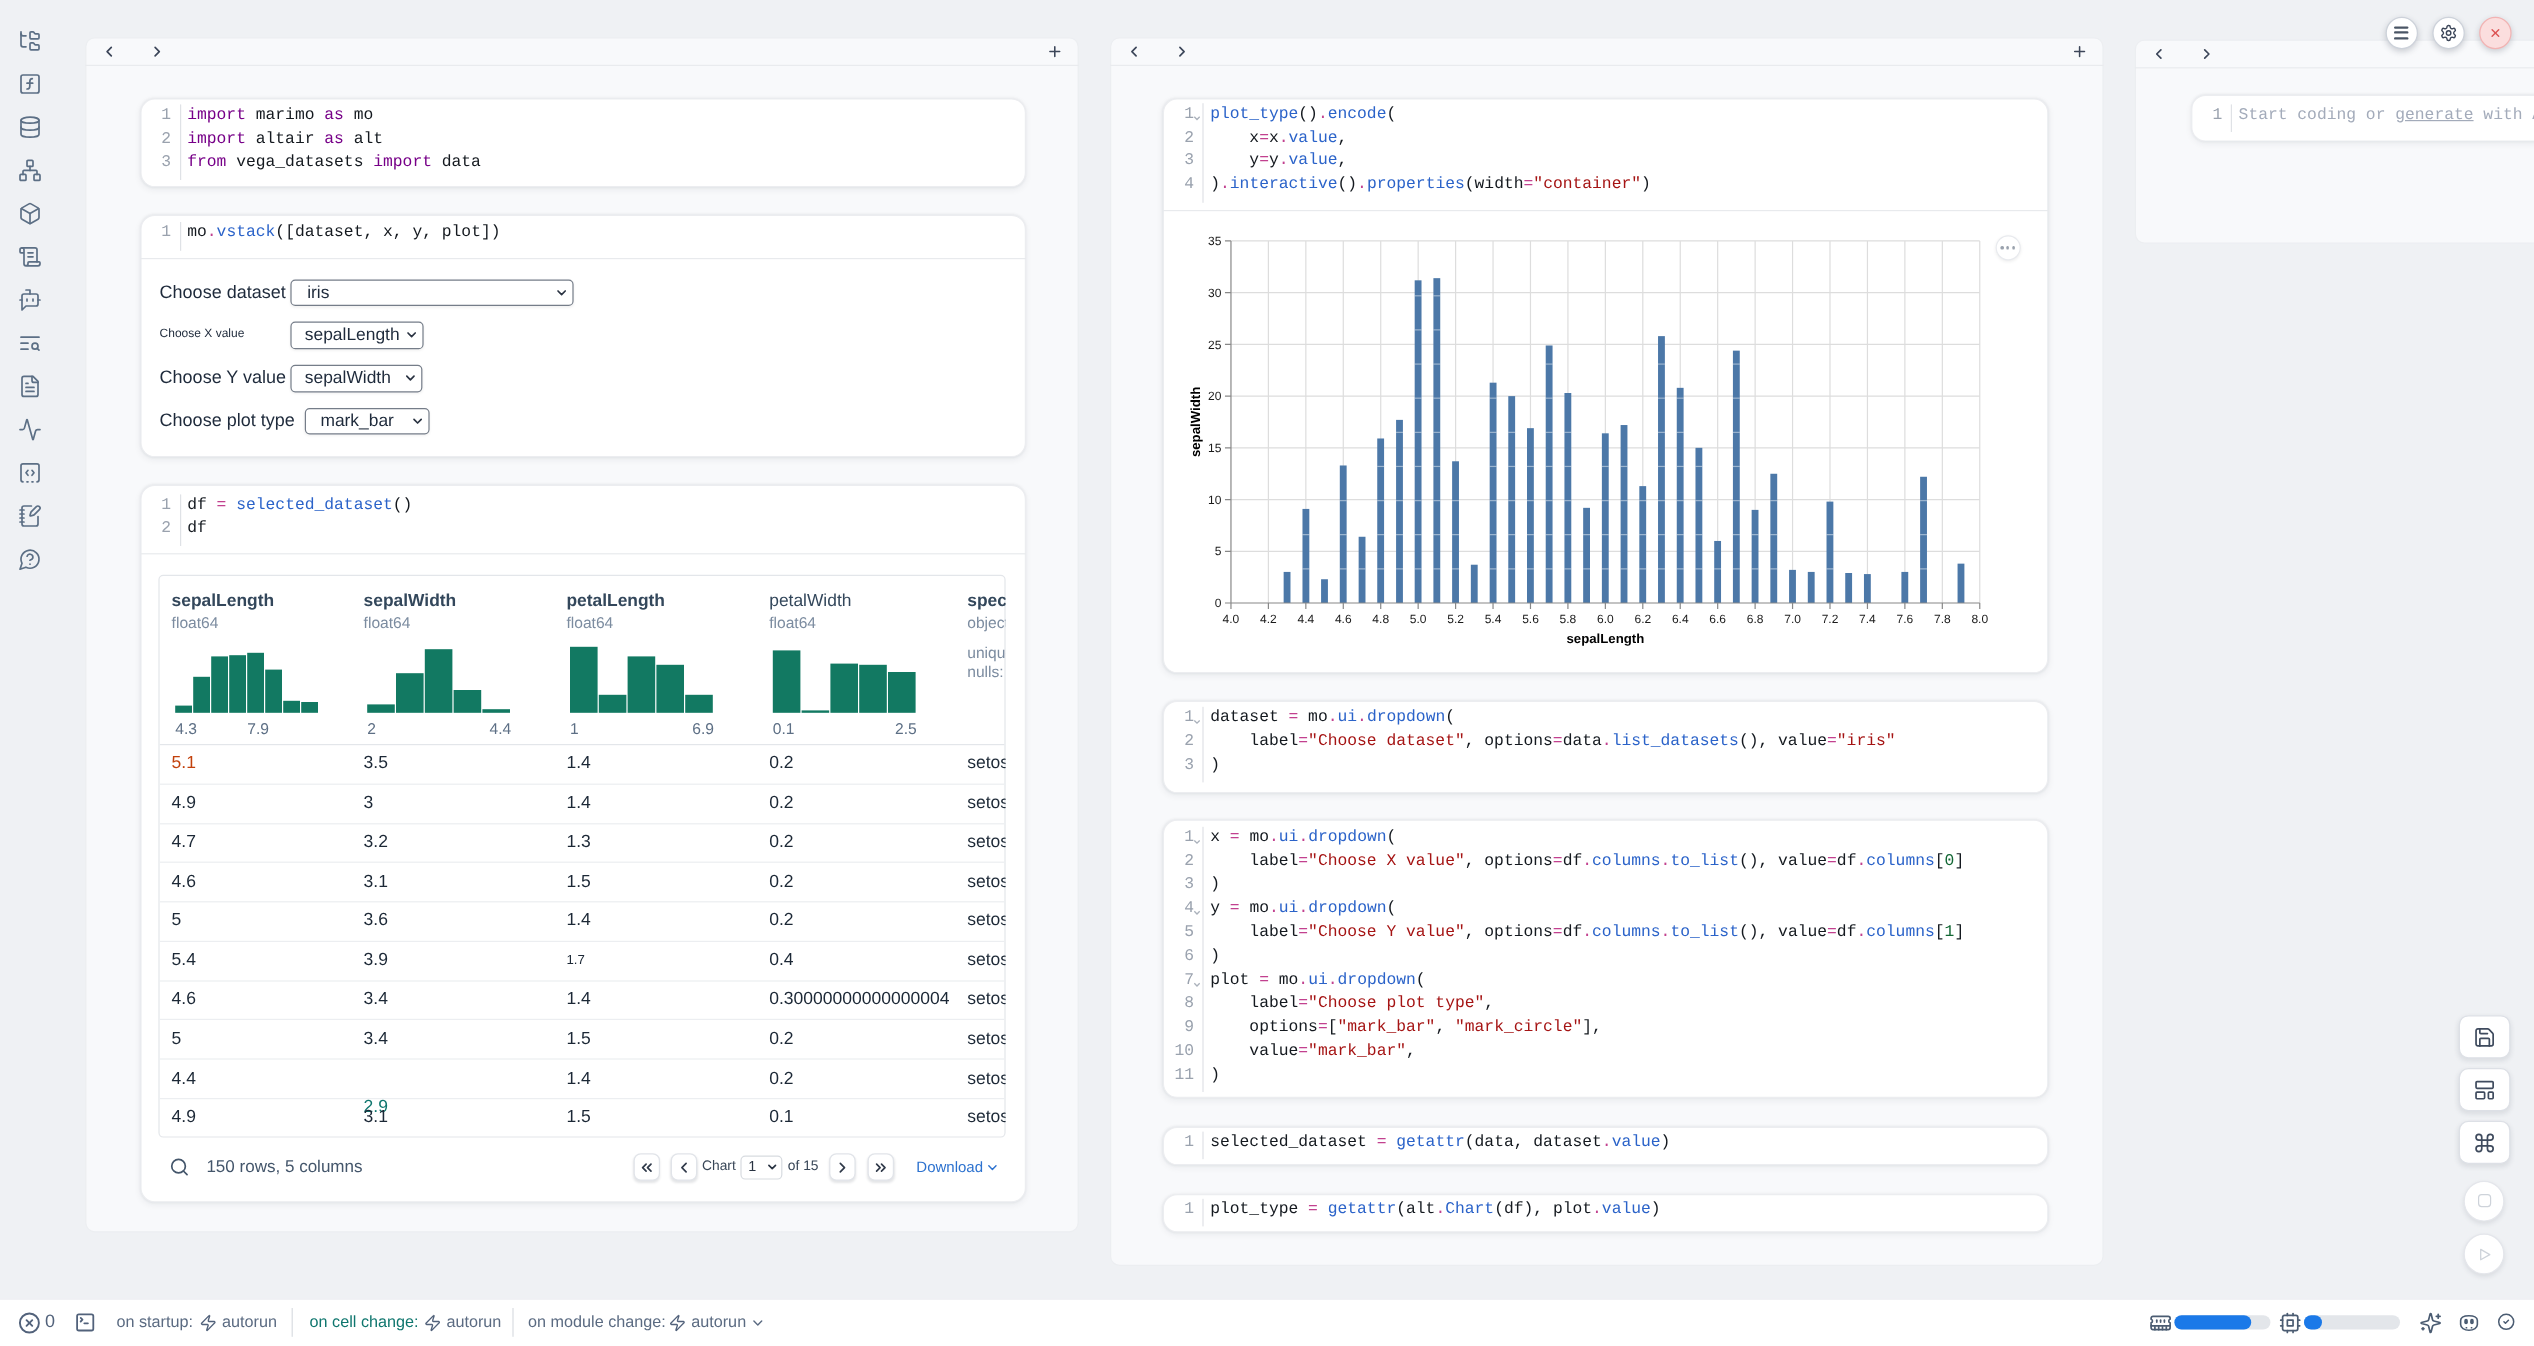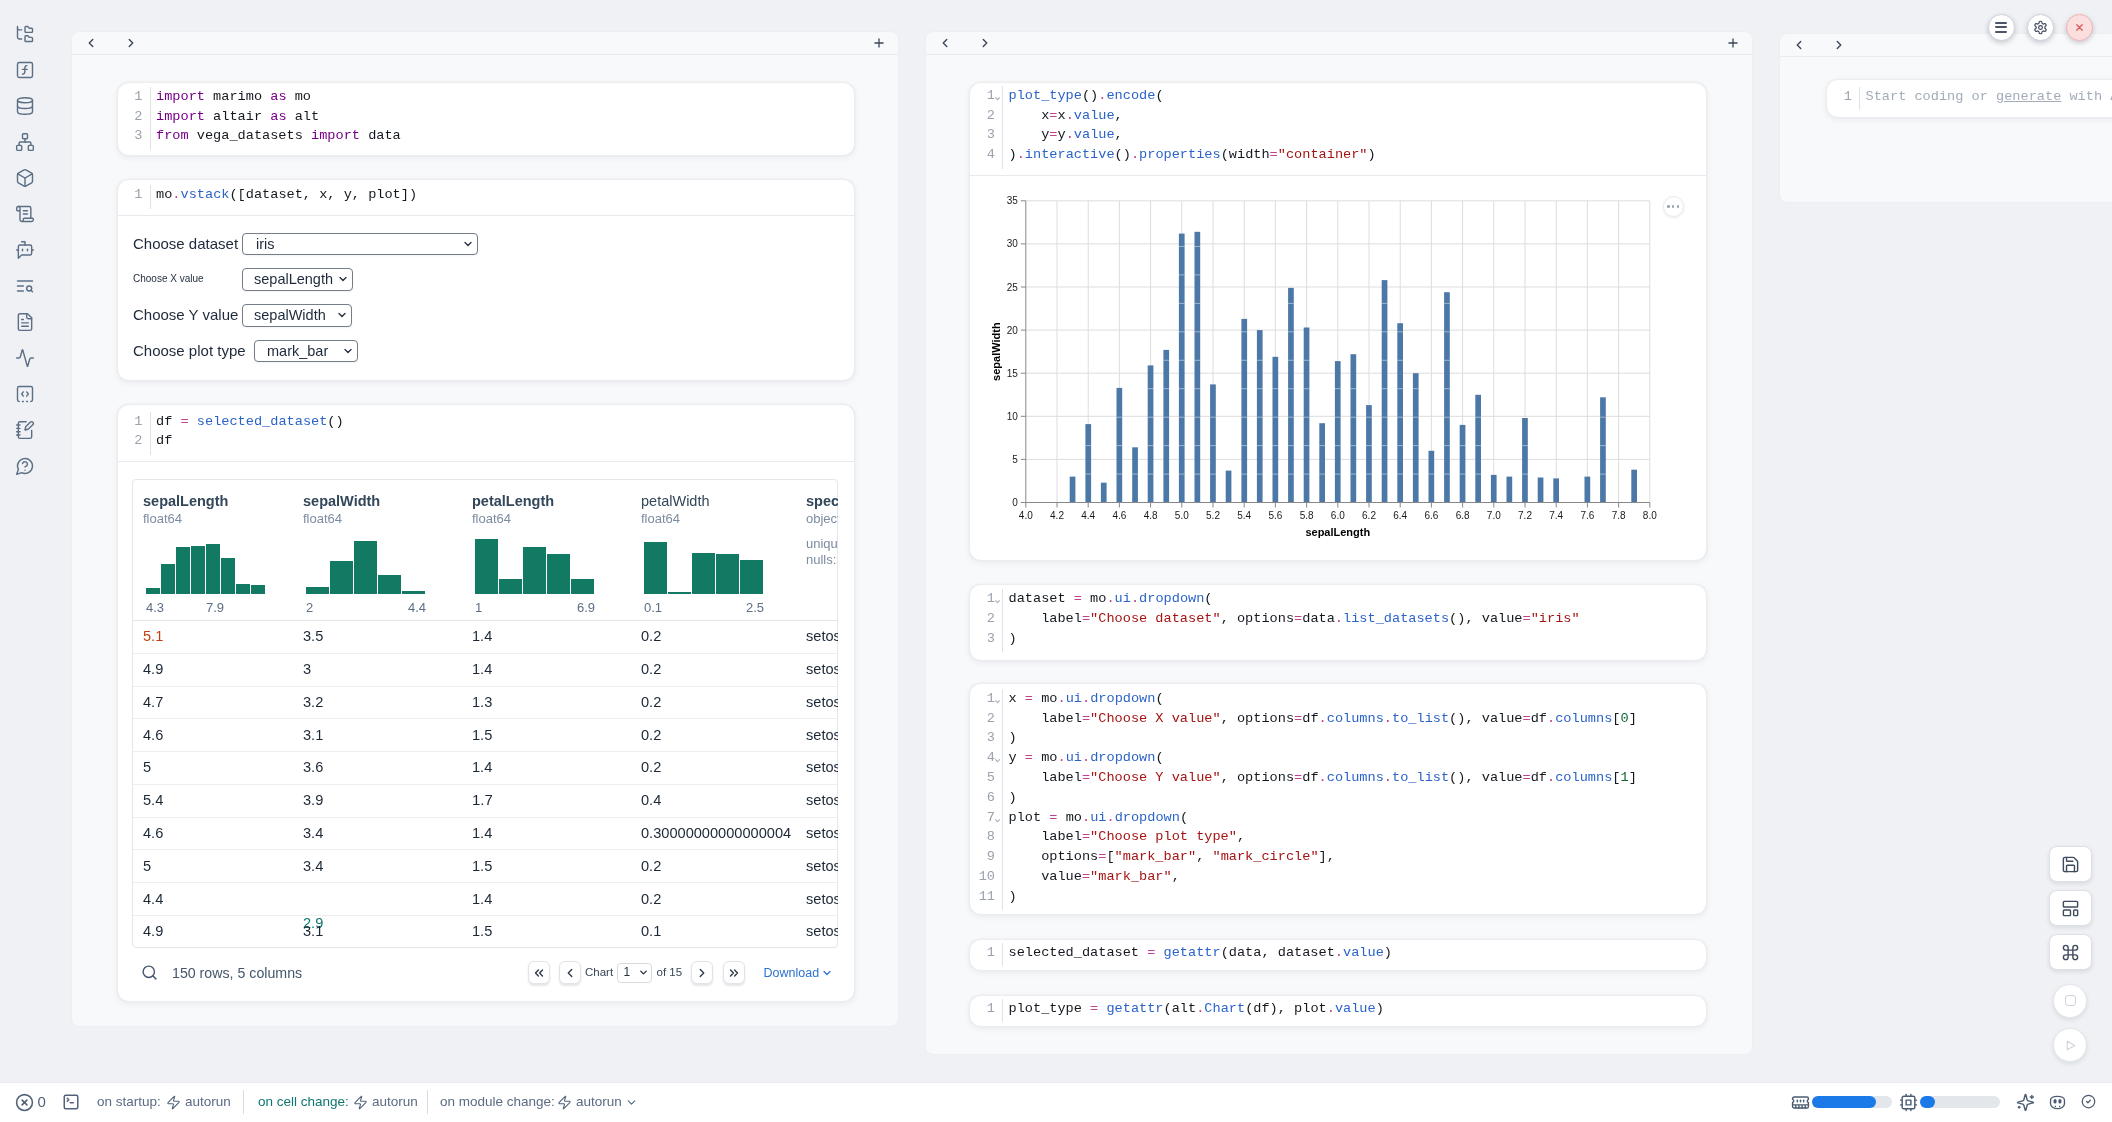--- a/index.html
+++ b/index.html
@@ -153,21 +153,21 @@
     <div style="position:absolute;left:339px;top:245.11px;height:20px;line-height:20px;font-size:14.6px;color:#1c2836">1.5</div>
     <div style="position:absolute;left:508px;top:245.11px;height:20px;line-height:20px;font-size:14.6px;color:#1c2836">0.2</div>
     <div style="position:absolute;left:673px;top:245.11px;height:20px;line-height:20px;font-size:14.6px;color:#1c2836">setosa</div>
     <div style="position:absolute;left:10px;top:277.88px;height:20px;line-height:20px;font-size:14.6px;color:#1c2836">5</div>
     <div style="position:absolute;left:170px;top:277.88px;height:20px;line-height:20px;font-size:14.6px;color:#1c2836">3.6</div>
     <div style="position:absolute;left:339px;top:277.88px;height:20px;line-height:20px;font-size:14.6px;color:#1c2836">1.4</div>
     <div style="position:absolute;left:508px;top:277.88px;height:20px;line-height:20px;font-size:14.6px;color:#1c2836">0.2</div>
     <div style="position:absolute;left:673px;top:277.88px;height:20px;line-height:20px;font-size:14.6px;color:#1c2836">setosa</div>
     <div style="position:absolute;left:10px;top:310.65px;height:20px;line-height:20px;font-size:14.6px;color:#1c2836">5.4</div>
     <div style="position:absolute;left:170px;top:310.65px;height:20px;line-height:20px;font-size:14.6px;color:#1c2836">3.9</div>
-    <div style="position:absolute;left:339px;top:310.65px;height:20px;line-height:20px;font-size:15px;color:#1c2836">1.7</div>
+    <div style="position:absolute;left:339px;top:310.65px;height:20px;line-height:20px;font-size:11px;color:#1c2836">1.7</div>
     <div style="position:absolute;left:508px;top:310.65px;height:20px;line-height:20px;font-size:14.6px;color:#1c2836">0.4</div>
     <div style="position:absolute;left:673px;top:310.65px;height:20px;line-height:20px;font-size:14.6px;color:#1c2836">setosa</div>
     <div style="position:absolute;left:10px;top:343.41999999999996px;height:20px;line-height:20px;font-size:14.6px;color:#1c2836">4.6</div>
     <div style="position:absolute;left:170px;top:343.41999999999996px;height:20px;line-height:20px;font-size:14.6px;color:#1c2836">3.4</div>
     <div style="position:absolute;left:339px;top:343.41999999999996px;height:20px;line-height:20px;font-size:14.6px;color:#1c2836">1.4</div>
     <div style="position:absolute;left:508px;top:343.41999999999996px;height:20px;line-height:20px;font-size:14.6px;color:#1c2836">0.30000000000000004</div>
     <div style="position:absolute;left:673px;top:343.41999999999996px;height:20px;line-height:20px;font-size:14.6px;color:#1c2836">setosa</div>
     <div style="position:absolute;left:10px;top:376.18999999999994px;height:20px;line-height:20px;font-size:14.6px;color:#1c2836">5</div>
     <div style="position:absolute;left:170px;top:376.18999999999994px;height:20px;line-height:20px;font-size:14.6px;color:#1c2836">3.4</div>
     <div style="position:absolute;left:339px;top:376.18999999999994px;height:20px;line-height:20px;font-size:14.6px;color:#1c2836">1.5</div>

